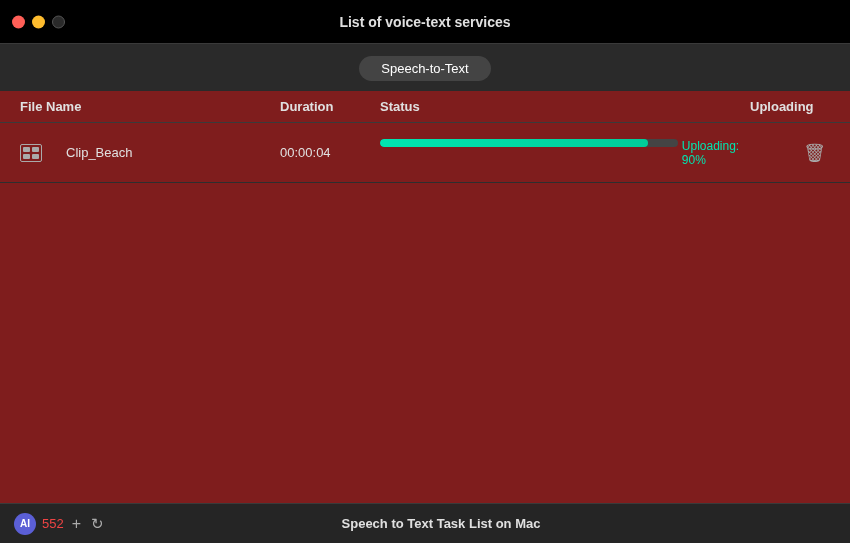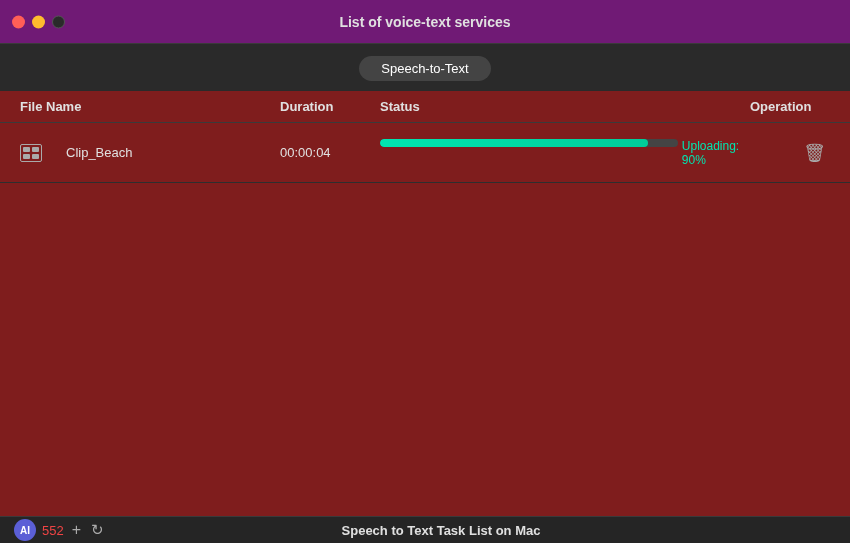--- a/index.html
+++ b/index.html
@@ -11,21 +11,21 @@
       font-family: -apple-system, BlinkMacSystemFont, "Helvetica Neue", Arial, sans-serif;
       color: #e0e0e0;
       overflow: hidden;
       display: flex;
       flex-direction: column;
     }
 
     
     .title-bar {
       height: 44px;
-      background: #701a75;
+      background: #000000;
       display: flex;
       align-items: center;
       justify-content: center;
       position: relative;
       border-bottom: 1px solid #3a3a3a;
       flex-shrink: 0;
     }
 
     .traffic-lights {
       position: absolute;
@@ -179,21 +179,21 @@
       background: none;
       border: none;
       cursor: pointer;
       color: #aaa;
       font-size: 18px;
       padding: 4px;
     }
 
     
     .bottom-bar {
-      height: 27px;
+      height: 40px;
       background: #252525;
       border-top: 1px solid #3a3a3a;
       display: flex;
       align-items: center;
       justify-content: center;
       position: relative;
       flex-shrink: 0;
     }
 
     .bottom-left {
@@ -261,21 +261,21 @@
 
 <div class="tab-bar">
   <button class="tab active">Speech-to-Text</button>
 </div>
 
 <div class="table-area">
   <div class="table-header">
     <span>File Name</span>
     <span>Duration</span>
     <span>Status</span>
-    <span>Operation</span>
+    <span>Uploading</span>
   </div>
 
   <div class="table-body">
     <div class="table-row">
       <div class="file-name-cell">
         <div class="file-icon">
           <div class="file-icon-cell"></div>
           <div class="file-icon-cell"></div>
           <div class="file-icon-cell"></div>
           <div class="file-icon-cell"></div>

